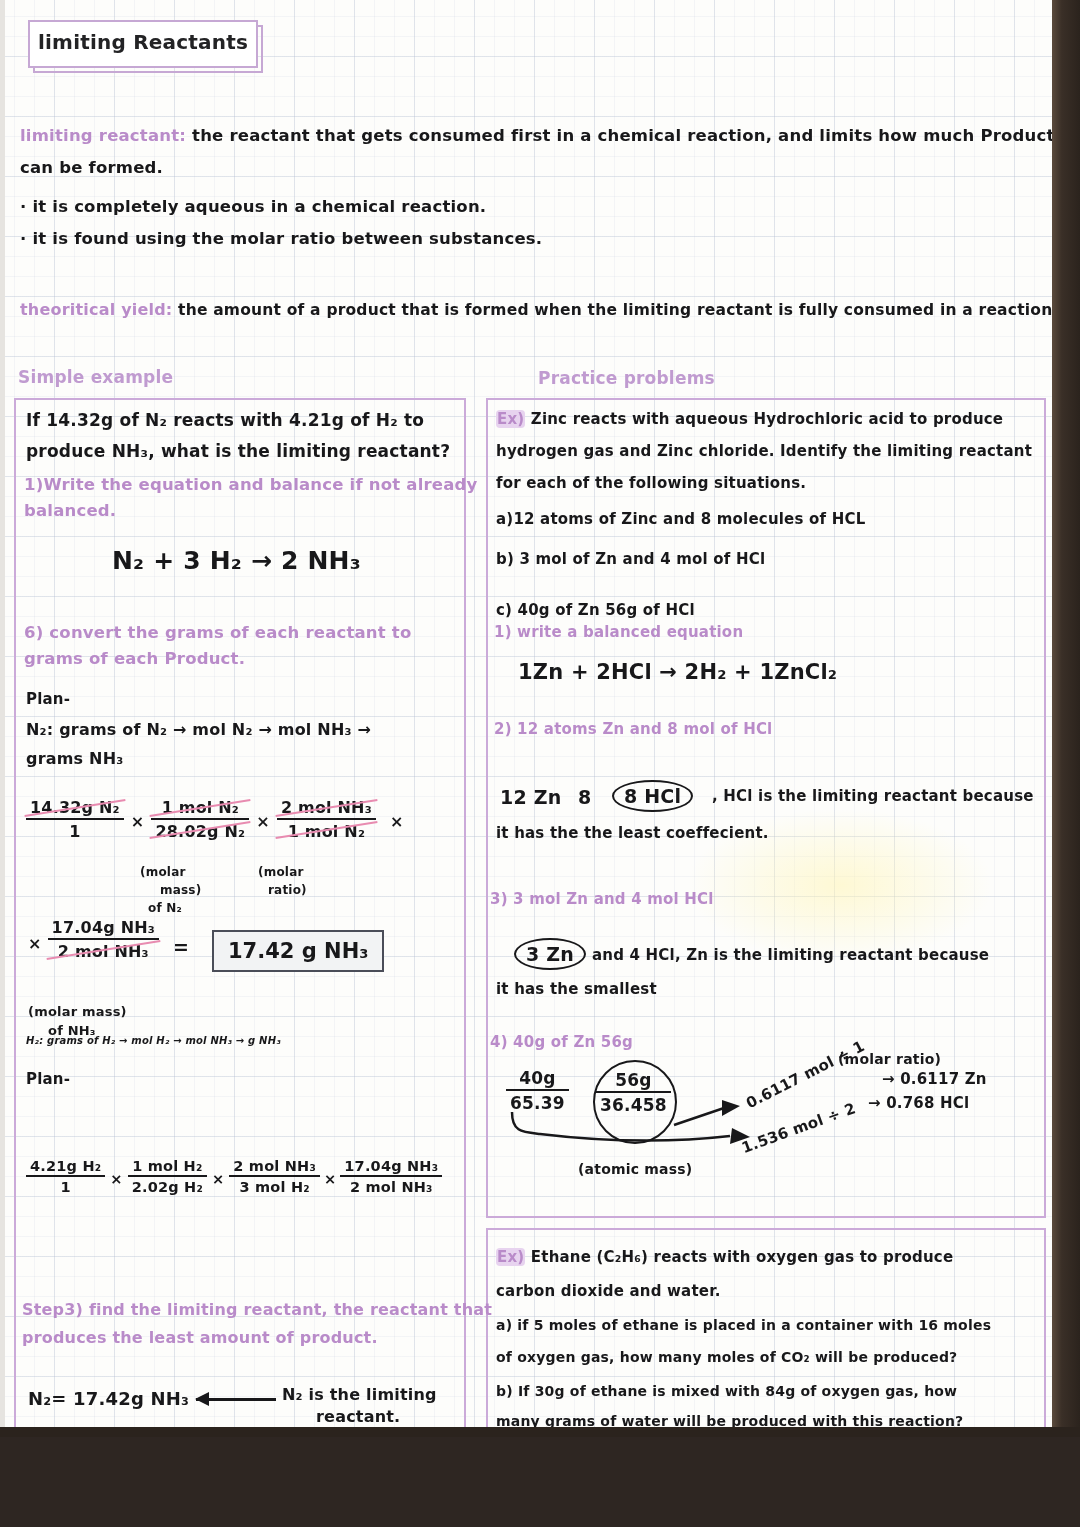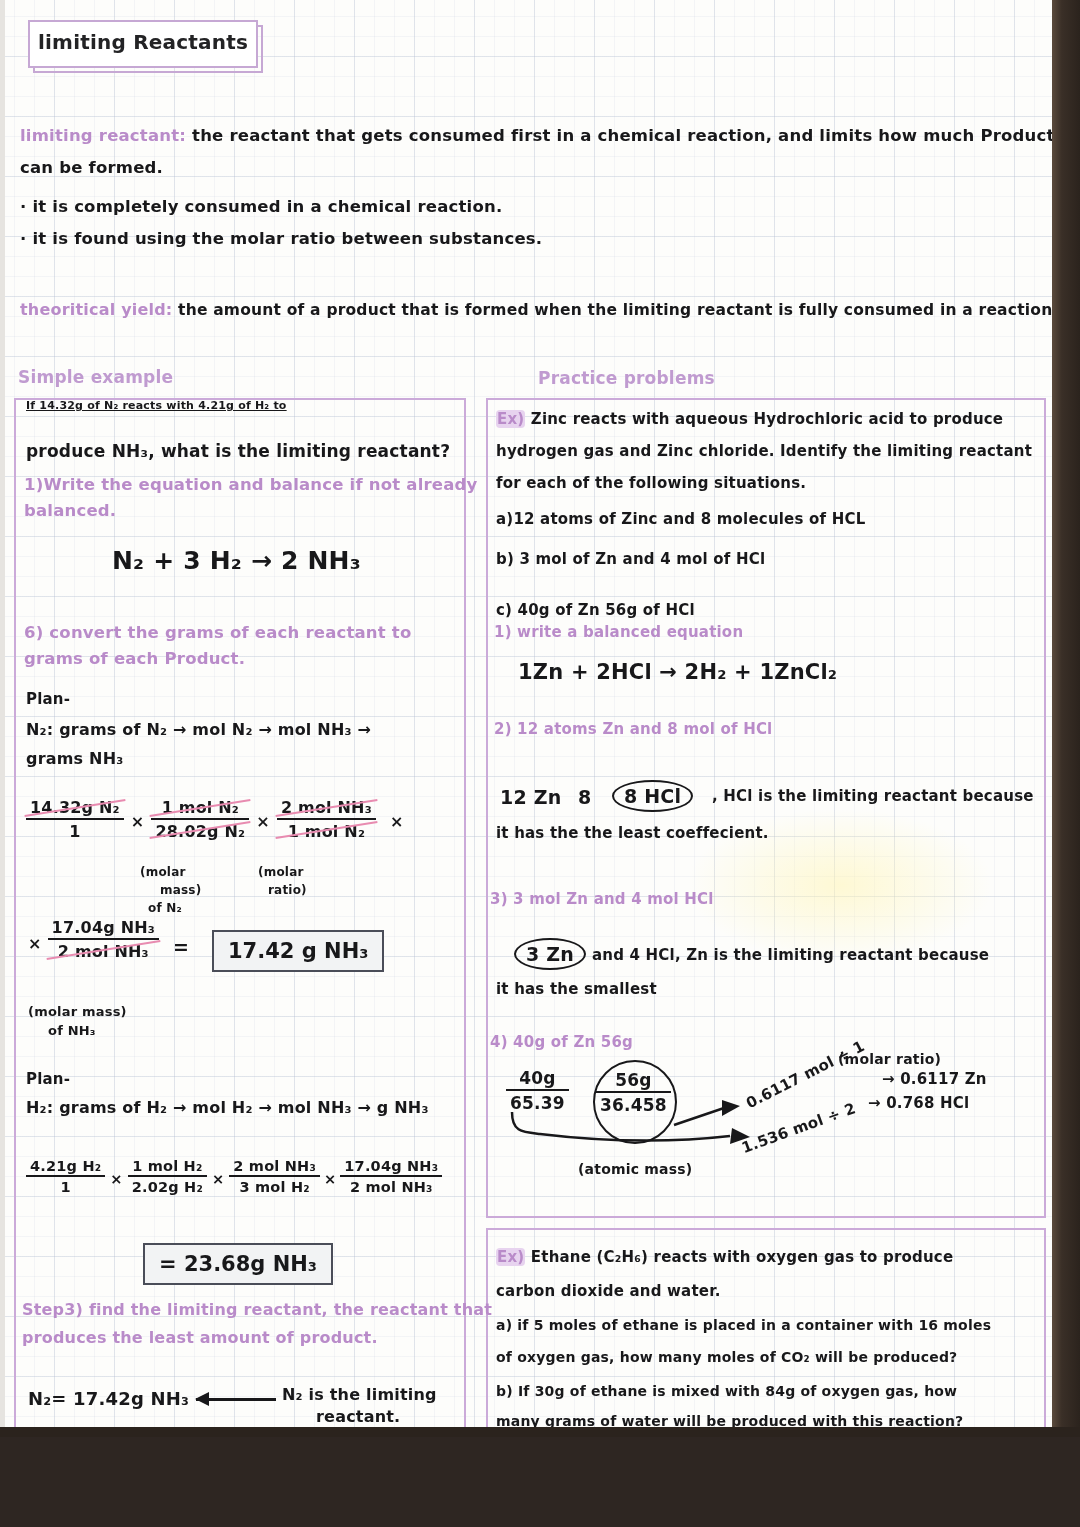--- a/index.html
+++ b/index.html
@@ -201,42 +201,42 @@
   <div class="layer hw" id="title-text">limiting Reactants</div>
 
   <div class="layer hw deftext" style="left:20px; top:128px;">
     <span class="pink">limiting reactant:</span>
     <span>the reactant that gets consumed first in a chemical reaction, and limits how much Product</span>
   </div>
   <div class="layer hw deftext" style="left:20px; top:160px;">can be formed.</div>
 
   <div class="layer hw deftext" style="left:20px; top:199px;">
     <span>·</span>
-    <span>it is completely consumed in a chemical reaction.</span>
+    <span>it is completely aqueous in a chemical reaction.</span>
   </div>
   <div class="layer hw deftext" style="left:20px; top:231px;">
     <span>·</span>
     <span>it is found using the molar ratio between substances.</span>
   </div>
 
   <div class="layer hw" style="left:20px; top:300px; font-size:15.5px; white-space:nowrap;">
     <span class="pink" style="font-size:16px;">theoritical yield:</span>
     <span>the amount of a product that is formed when the limiting reactant is fully consumed in a reaction.</span>
   </div>
 
   <div class="layer hw sect-hdr" style="left:18px; top:367px;">Simple example</div>
   <div class="layer hw sect-hdr" style="left:538px; top:368px;">Practice problems</div>
 
   <div class="layer colbox" id="left-col-box"></div>
   <div class="layer colbox" id="right-col-box"></div>
   <div class="layer colbox" id="right-col-box2"></div>
 
   <div class="highlight-yellow" style="left:690px; top:810px; width:300px; height:150px;"></div>
 
-  <div class="layer hw ln" style="left:26px; top:400px; font-size:11px;text-decoration:underline;">If 14.32g of N₂ reacts with 4.21g of H₂ to</div>
+  <div class="layer hw ln" style="left:26px; top:412px; font-size:17px;">If 14.32g of N₂ reacts with 4.21g of H₂ to</div>
   <div class="layer hw ln" style="left:26px; top:443px; font-size:17px;">produce NH₃, what is the limiting reactant?</div>
 
   <div class="layer hw ln pink" style="left:24px; top:477px; font-size:16.5px;">1)Write the equation and balance if not already</div>
   <div class="layer hw ln pink" style="left:24px; top:503px; font-size:16.5px;">balanced.</div>
 
   <div class="layer hw eq" style="left:112px; top:548px; font-size:25px;">N₂ + 3 H₂ → 2 NH₃</div>
 
   <div class="layer hw ln pink" style="left:24px; top:625px; font-size:16.5px;">6) convert the grams of each reactant to</div>
   <div class="layer hw ln pink" style="left:24px; top:651px; font-size:16.5px;">grams of each Product.</div>
 
@@ -280,21 +280,21 @@
       <span style="padding:18px 0 0 14px; font-size:19px;">=</span>
     </div>
   </div>
 
   <div class="layer ansbox" style="left:212px; top:930px; font-size:21px;">17.42 g NH₃</div>
 
   <div class="layer hw ln13" style="left:28px; top:1005px;">(molar mass)</div>
   <div class="layer hw ln13" style="left:48px; top:1024px;">of NH₃</div>
 
   <div class="layer hw ln" style="left:26px; top:1072px; font-size:15px;">Plan-</div>
-  <div class="layer hw ln13" style="left:26px; top:1100px; font-size:16px;">H₂: grams of H₂ → mol H₂ → mol NH₃ → g NH₃</div>
+  <div class="layer hw ln13" style="left:26px; top:1036px; font-size:10px;font-style:italic;">H₂: grams of H₂ → mol H₂ → mol NH₃ → g NH₃</div>
 
   <div class="layer" style="left:26px; top:1158px;">
     <div class="hw" style="display:flex; align-items:flex-start; font-size:14.5px;">
       <span class="frac">
         <span class="num">4.21g H₂</span>
         <span class="den">1</span>
       </span>
       <span style="padding:13px 5px 0 5px;">×</span>
       <span class="frac">
         <span class="num">1 mol H₂</span>
@@ -306,21 +306,20 @@
         <span class="den">3 mol H₂</span>
       </span>
       <span style="padding:13px 4px 0 4px;">×</span>
       <span class="frac">
         <span class="num">17.04g NH₃</span>
         <span class="den">2 mol NH₃</span>
       </span>
     </div>
   </div>
 
-  <div class="layer ansbox" style="left:143px; top:1243px; font-size:21px;">= 23.68g NH₃</div>
 
   <div class="layer hw ln pink" style="left:22px; top:1302px; font-size:16px;">Step3) find the limiting reactant, the reactant that</div>
   <div class="layer hw ln pink" style="left:22px; top:1330px; font-size:16px;">produces the least amount of product.</div>
 
   <div class="layer hw" style="left:28px; top:1388px; font-size:18px;">N₂= 17.42g NH₃</div>
   <div class="layer hw" style="left:28px; top:1428px; font-size:18px;">H₂ = 23.68g NH₃</div>
 
   <div class="thinarrow left" style="left:196px; top:1398px; width:80px;"></div>
   <div class="layer hw" style="left:282px; top:1385px; font-size:16px;">N₂ is the limiting</div>
   <div class="layer hw" style="left:316px; top:1407px; font-size:16px;">reactant.</div>

